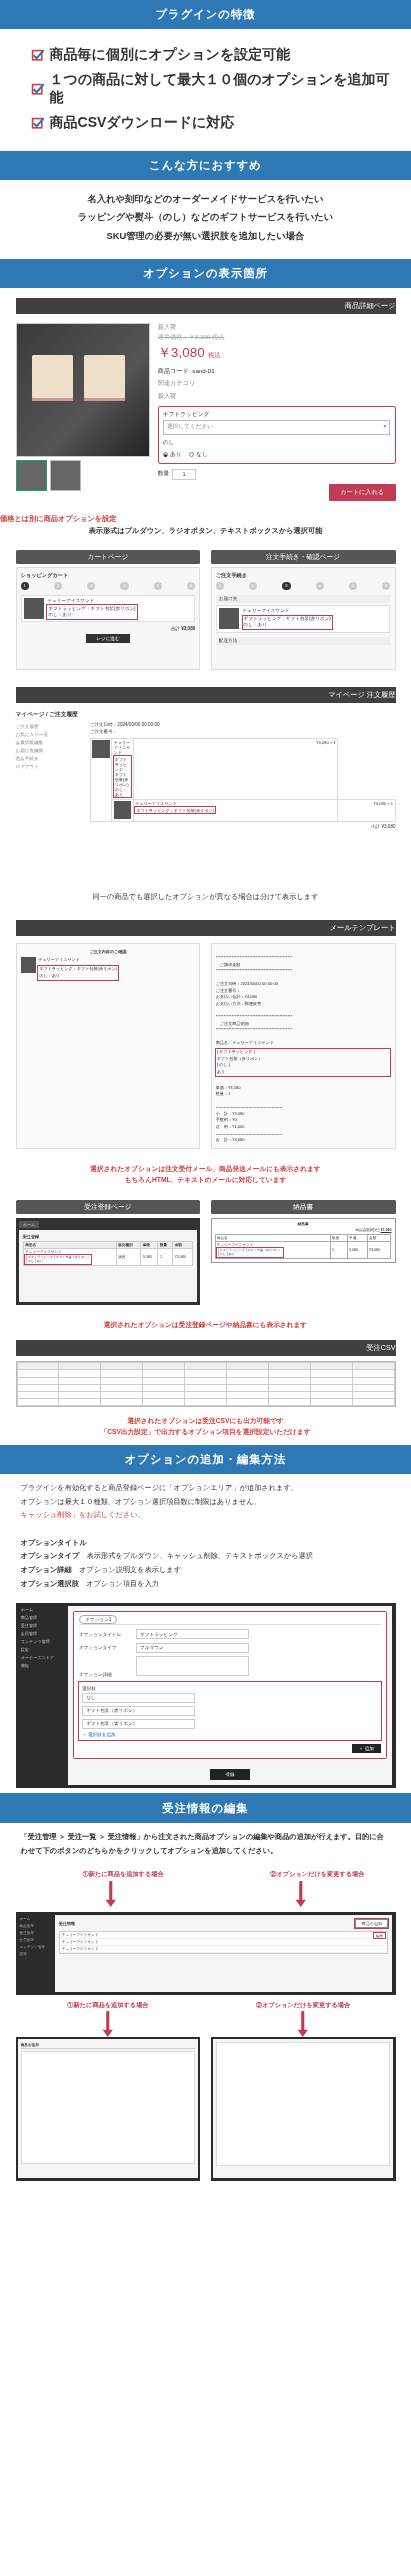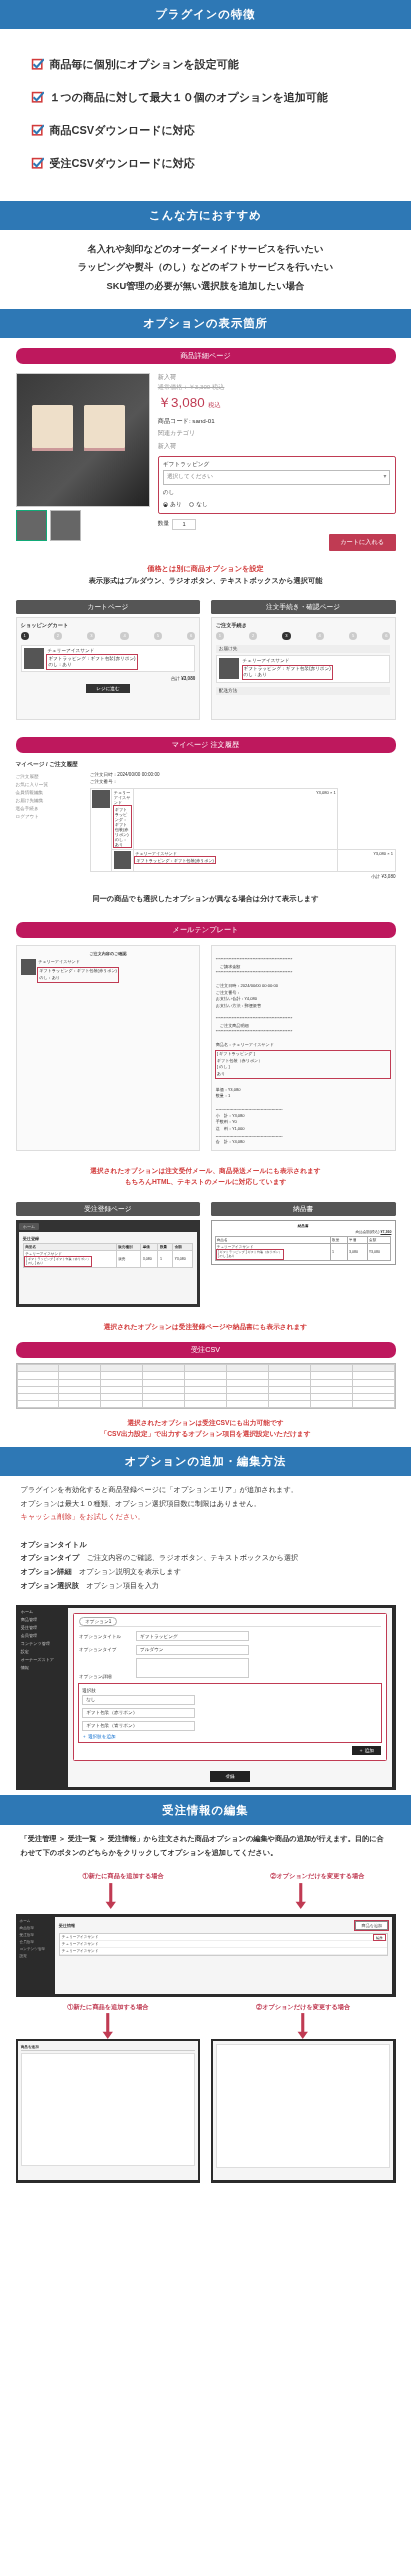--- a/index.html
+++ b/index.html
@@ -1,29 +1,29 @@
 <!DOCTYPE html>
 <html style="font-size:8.2px"><head>
 <meta charset="utf-8">
 <style>
   * { box-sizing: border-box; margin: 0; padding: 0; }
   body { font-family: "Hiragino Kaku Gothic Pro", "Meiryo", sans-serif; width: 411px; background: #fff; color: #333; }
 
   .banner { background: #2e78b5; color: #fff; text-align: center; font-weight: bold; padding: 7.2px 0; font-size: 11.3px; letter-spacing: 1px; }
 
   .check-list { padding: 9.3px 20.6px 12.4px 31px; }
-  .check-row { display: flex; align-items: center; margin: 18px 0; font-size: 11px; font-weight: bold; }
+  .check-row { display: flex; align-items: center; margin: 7px 0; font-size: 14px; font-weight: bold; }
   .check-row svg { margin-right: 5.2px; flex-shrink: 0; }
   .check-row .box { fill: none; stroke: #d23b3b; stroke-width: 3; }
   .check-row .tick { fill: none; stroke: #2e78b5; stroke-width: 4; }
 
   .bold-lines { text-align: center; padding: 9.3px 5.2px 13.4px; }
   .bold-lines p { font-weight: bold; font-size: 9.3px; line-height: 2.0; }
 
-  .sub-banner { background: #be185d; color: #fff; text-align: center; font-size: 7.2px; padding: 3.1px 0; border-radius: 7px; margin: 9.3px 15.5px 0; }
+  .sub-banner { background: #404040; color: #fff; text-align: right; font-size: 7.2px; padding: 3.1px 0; border-radius: 0; margin: 9.3px 15.5px 0; }
 
   
   .product-mock { display: flex; padding: 9.3px 15.5px; gap: 8.2px; }
   .prod-img { width: 134px; height: 134px; background: linear-gradient(135deg,#3a3a3a 0%,#555 60%,#222 100%); position: relative; border: 0.5px solid #ccc; }
   .prod-img .sushi { position: absolute; background: #eedfc9; border-radius: 1.5px; box-shadow: inset 0 -3.1px 0 #c99; }
   .thumbs { display: flex; gap: 3.1px; margin-top: 3.1px; }
   .thumb { width: 31px; height: 31px; background: #666; border: 0.5px solid #bbb; }
   .thumb.sel { border: 1px solid #1a7; }
   .prod-right { flex: 1; font-size: 6.2px; }
   .prod-right .cat { color: #888; margin-bottom: 1px; }
@@ -36,21 +36,21 @@
   .opt-box .sel-row { border: 0.5px solid #bbb; padding: 2.1px 3.1px; font-size: 5.7px; display: flex; justify-content: space-between; color: #888; background: #fff; }
   .opt-box .radios { display: flex; gap: 7.2px; margin-top: 4.1px; font-size: 5.7px; }
   .opt-box .radio { display: flex; align-items: center; gap: 2.1px; }
   .opt-box .radio .dot { width: 5.2px; height: 5.2px; border: 0.5px solid #888; border-radius: 50%; display: inline-block; }
   .opt-box .radio .dot.on::after { content: ""; display: block; width: 3.1px; height: 3.1px; background: #333; border-radius: 50%; margin: 0.5px; }
   .qty-row { display: flex; align-items: center; gap: 3.1px; font-size: 5.7px; margin: 4.1px 0; }
   .qty-row .qty { border: 0.5px solid #ccc; padding: 1.5px 9.3px; }
   .cart-btn-row { display: flex; justify-content: flex-end; }
   .cart-btn { background: #c03b53; color: #fff; border: none; padding: 4.1px 11.3px; font-size: 6.2px; border-radius: 1px; }
 
-  .red-note { color: #d23b3b; text-align: center; font-weight: bold; font-size: 7.2px; padding: 3.1px 0 2.1px; }
+  .red-note { color: #d23b3b; text-align: left; font-weight: bold; font-size: 7.2px; padding: 3.1px 0 2.1px; }
   .note2 { text-align: center; font-size: 7.2px; padding-bottom: 7.2px; font-weight: bold; }
 
   .two-col { display: flex; gap: 10.3px; padding: 7.2px 15.5px; }
   .two-col .col { flex: 1; }
   .mini-banner { background: #555; color: #fff; text-align: center; font-size: 6.7px; padding: 2.6px 0; border-radius: 1.5px; margin-bottom: 3.1px; }
 
   .mock-box { border: 0.5px solid #ddd; background: #f7f7f7; padding: 4.1px; font-size: 4.6px; position: relative; min-height: 103px; }
   .mock-box .title-sm { font-size: 5.2px; font-weight: bold; margin-bottom: 2.1px; }
 
   .steps { display: flex; justify-content: space-between; margin: 2.1px 0 5.2px; }
@@ -64,21 +64,21 @@
 
   .mypage-mock { padding: 8.2px 15.5px; }
   .mypage-row { display: flex; gap: 7.2px; font-size: 4.6px; }
   .mypage-row .side { width: 67px; }
   .mypage-row .side div { padding: 1.5px 0; color: #888; }
   .mypage-row .main { flex: 1; }
   .my-tbl { width: 100%; border-collapse: collapse; font-size: 4.1px; }
   .my-tbl td { border: 0.5px solid #ddd; padding: 1.5px; vertical-align: top; }
   .my-tbl .ci-img { width: 17.5px; height: 17.5px; background: #555; display: inline-block; }
 
-  .center-bold { text-align: center; font-weight: bold; font-size: 7.2px; padding: 6.2px 0 9.3px; }
+  .center-bold { text-align: center; font-weight: normal; font-size: 7.2px; padding: 6.2px 0 9.3px; margin-top: 48px; }
 
   .mail-mock { padding: 7.2px 15.5px; display: flex; gap: 10.3px; font-size: 4.1px; }
   .mail-col { flex: 1; border: 0.5px solid #ddd; padding: 4.1px; background: #fafafa; line-height: 1.6; }
   .mail-mock .hl-red { display: block; margin: 2.1px 0; }
 
   .red-boxed-note { margin: 7.2px 15.5px; color: #d23b3b; font-weight: bold; text-align: center; font-size: 6.7px; line-height: 1.7; }
   .admin-screen { background: #333; padding: 3.1px; font-size: 4.1px; color: #ccc; }
   .admin-screen .bar { display: flex; gap: 3.1px; margin-bottom: 2.1px; }
   .admin-screen .bar span { background: #555; padding: 1px 4.1px; border-radius: 1px; }
   .admin-body { background: #f5f5f5; color: #333; padding: 4.1px; min-height: 72px; }
@@ -151,27 +151,20 @@
         <polyline class="tick" points="5,14 11,20 25,4"></polyline>
       </svg>
     <span>１つの商品に対して最大１０個のオプションを追加可能</span>
   </div>
   <div class="check-row">
     <svg width="13.4" height="13.4" viewBox="0 0 26 26">
         <rect class="box" x="3" y="5" width="18" height="18"></rect>
         <polyline class="tick" points="5,14 11,20 25,4"></polyline>
       </svg>
     <span>商品CSVダウンロードに対応</span>
-  </div>
-  <div class="check-row">
-    <svg width="13.4" height="13.4" viewBox="0 0 26 26">
-        <rect class="box" x="3" y="5" width="18" height="18"></rect>
-        <polyline class="tick" points="5,14 11,20 25,4"></polyline>
-      </svg>
-    <span>受注CSVダウンロードに対応</span>
   </div>
 </div>
 
 <div class="banner">こんな方におすすめ</div>
 <div class="bold-lines">
   <p>名入れや刻印などのオーダーメイドサービスを行いたい</p>
   <p>ラッピングや熨斗（のし）などのギフトサービスを行いたい</p>
   <p>SKU管理の必要が無い選択肢を追加したい場合</p>
 </div>
 
@@ -523,21 +516,21 @@
   <div>「CSV出力設定」で出力するオプション項目を選択設定いただけます</div>
 </div>
 
 <div class="banner">オプションの追加・編集方法</div>
 <div class="body-text">
   <p>プラグインを有効化すると商品登録ページに「オプションエリア」が追加されます。</p>
   <p>オプションは最大１０種類、オプション選択項目数に制限はありません。</p>
   <p class="red"><span>キャッシュ削除」をお試しください。</span></p>
   <br>
   <p><b>オプションタイトル</b></p>
-  <p><b>オプションタイプ</b>　<span>ご注文内容のご確認、ラジオボタン、テキストボックスから選択</span></p>
+  <p><b>オプションタイプ</b>　<span>表示形式をプルダウン、キャッシュ削除、テキストボックスから選択</span></p>
   <p><b>オプション詳細</b>　<span>オプション説明文を表示します</span></p>
   <p><b>オプション選択肢</b>　<span>オプション項目を入力</span></p>
 </div>
 
 <div class="opt-edit-mock">
   <div class="dark">
     <div class="sidebar">
       <div>ホーム</div>
       <div>商品管理</div>
       <div>受注管理</div>

